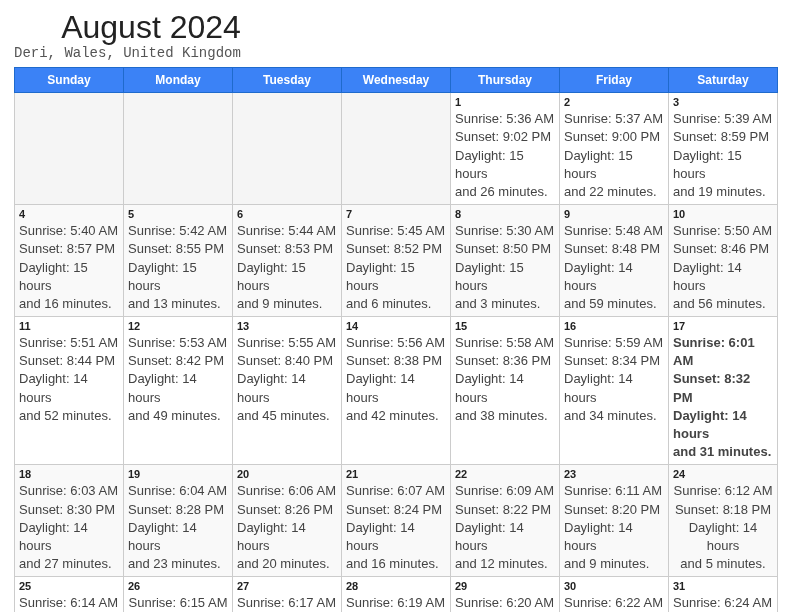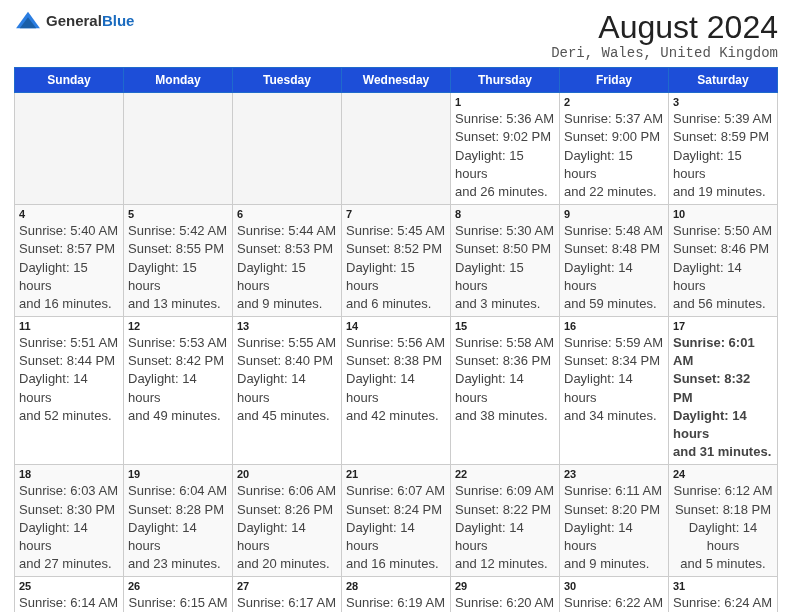--- a/index.html
+++ b/index.html
@@ -57,21 +57,21 @@
       font-family: Liberation Mono, monospace;
     }
     .calendar {
       flex: 1;
       border: 1px solid #ccc;
       border-collapse: collapse;
       width: 100%;
       table-layout: fixed;
     }
     .calendar th {
-      background: #1d4ed8;
+      background: #3b82f6;
       color: #fff;
       font-size: 12px;
       font-weight: bold;
       padding: 5px 4px;
       border: 1px solid #1f6acc;
       text-align: center;
     }
     .calendar td {
       border: 1px solid #ccc;
       vertical-align: top;
@@ -104,29 +104,20 @@
       color: #555;
       margin-top: 4px;
       text-align: center;
     }
   </style>
 </head>
 <body>
 
 <div class="page">
   <div class="header">
-    <div class="logo">
-      <svg class="logo-icon" viewBox="0 0 30 24" xmlns="http://www.w3.org/2000/svg">
-        <polygon points="15,2 28,20 2,20" fill="#2a7de1"></polygon>
-        <polygon points="15,8 24,20 6,20" fill="#1a5fa8"></polygon>
-      </svg>
-      <div>
-        <span class="logo-text-general">General</span><span class="logo-text-blue">Blue</span>
-      </div>
-    </div>
     <div class="title-section">
       <div class="main-title">August 2024</div>
       <div class="subtitle">Deri, Wales, United Kingdom</div>
     </div>
   </div>
 
   <table class="calendar">
     <thead>
       <tr>
       <th>Sunday</th>

